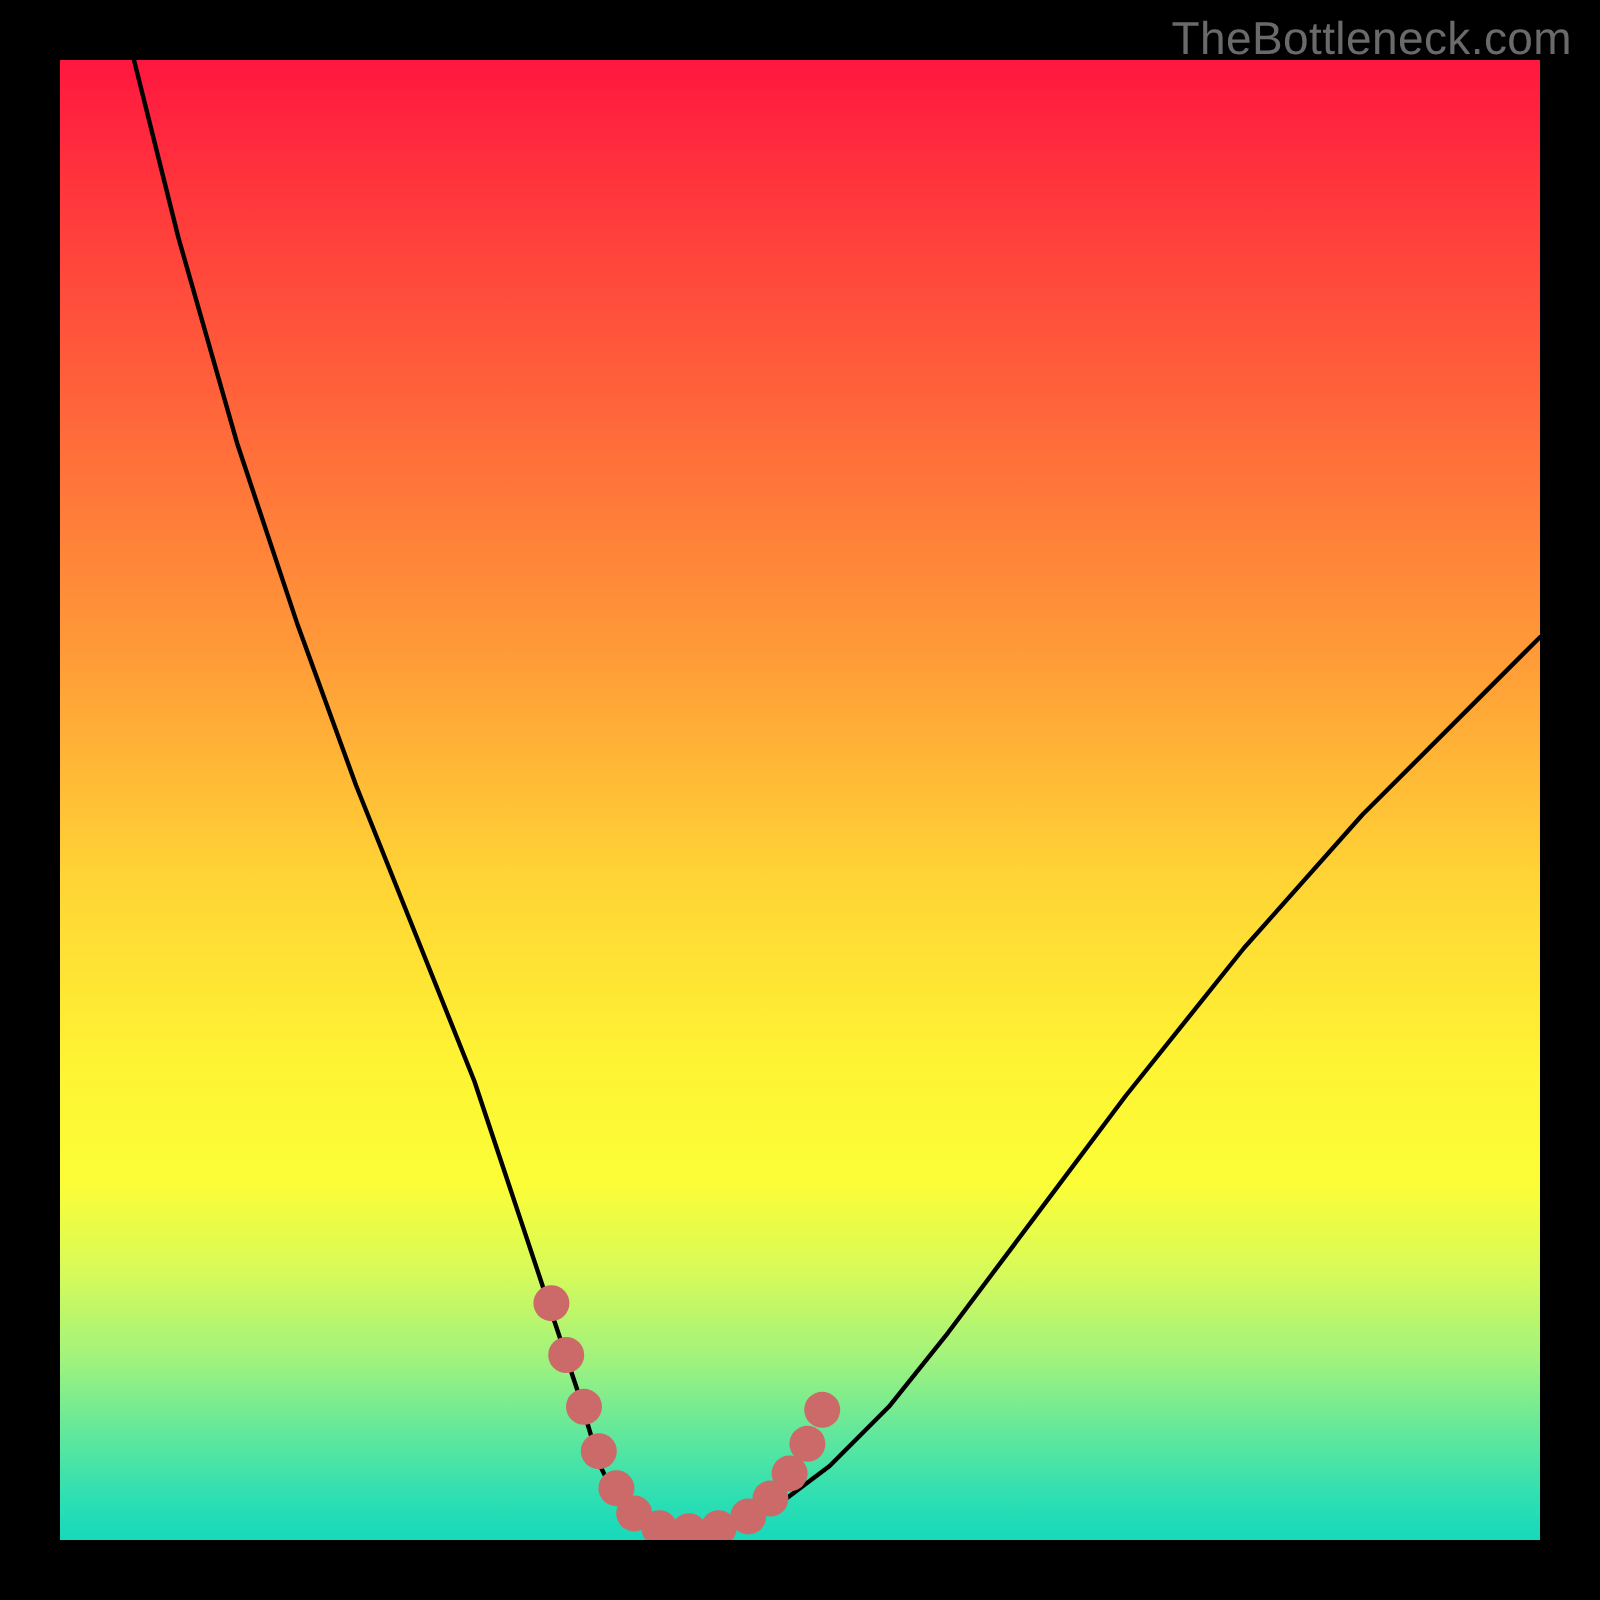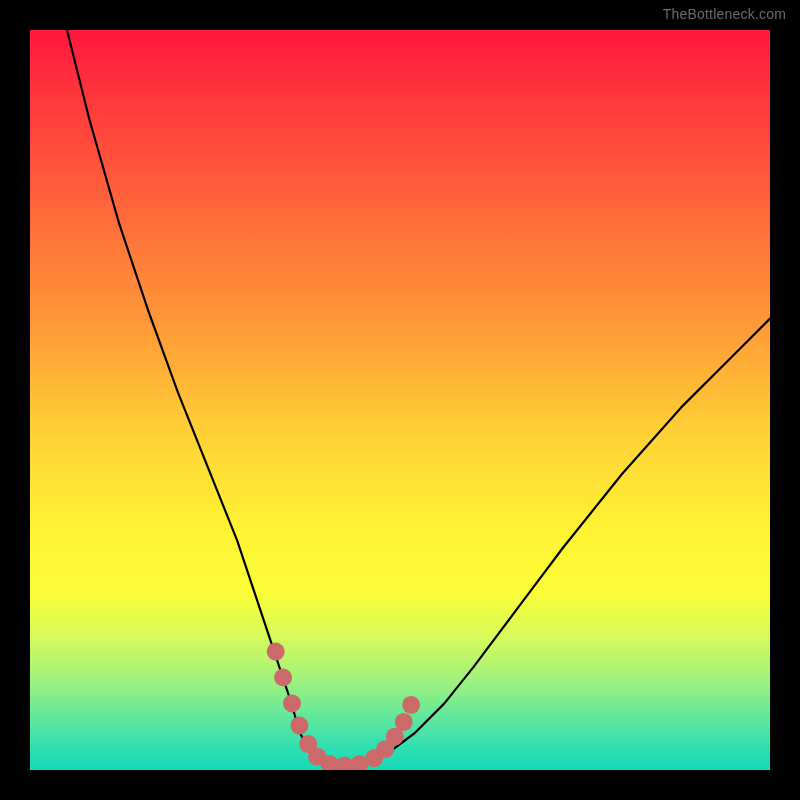--- a/index.html
+++ b/index.html
@@ -30,21 +30,21 @@
       #5fe79d 93%,
       #2fdfb2 97%,
       #16d9bb 100%
     );
   }
   .watermark {
     position: absolute;
     top: 6px;
     right: 14px;
     color: #6a6a6a;
-    font-size: 14px;
+    font-size: 23px;
     letter-spacing: 0.2px;
     user-select: none;
   }
   svg {
     position: absolute;
     left: 0;
     top: 0;
   }
 </style>
 </head>

